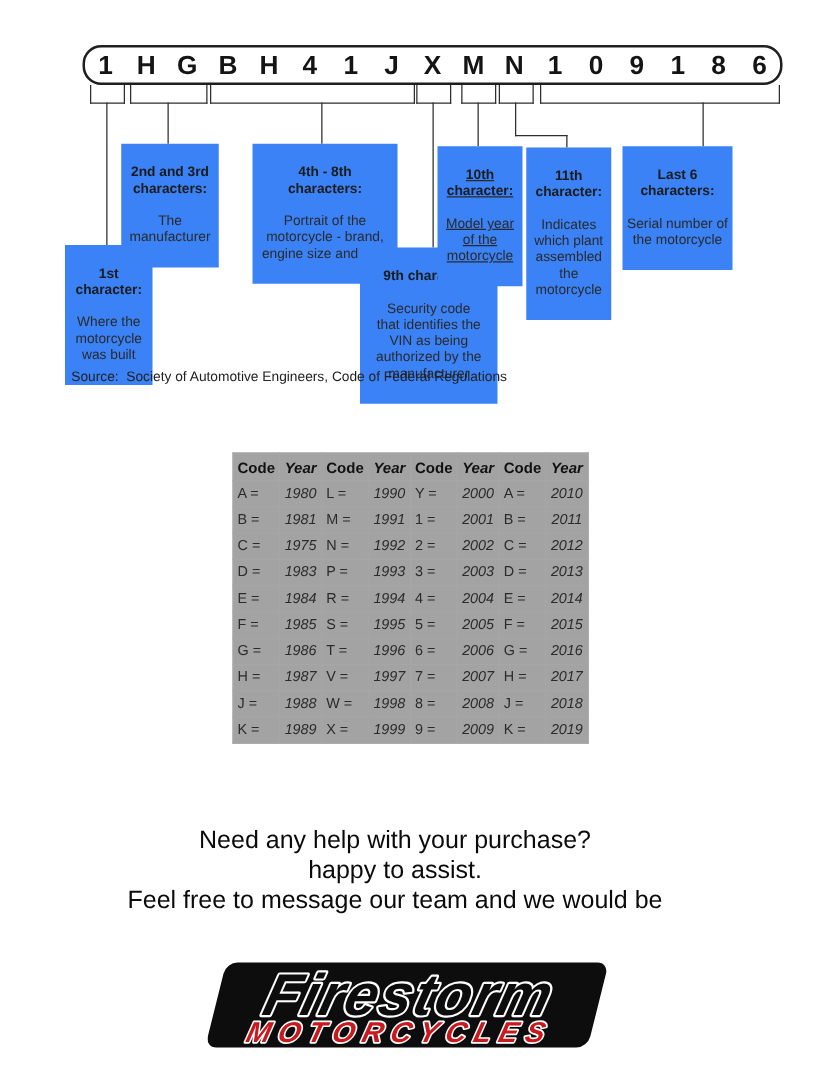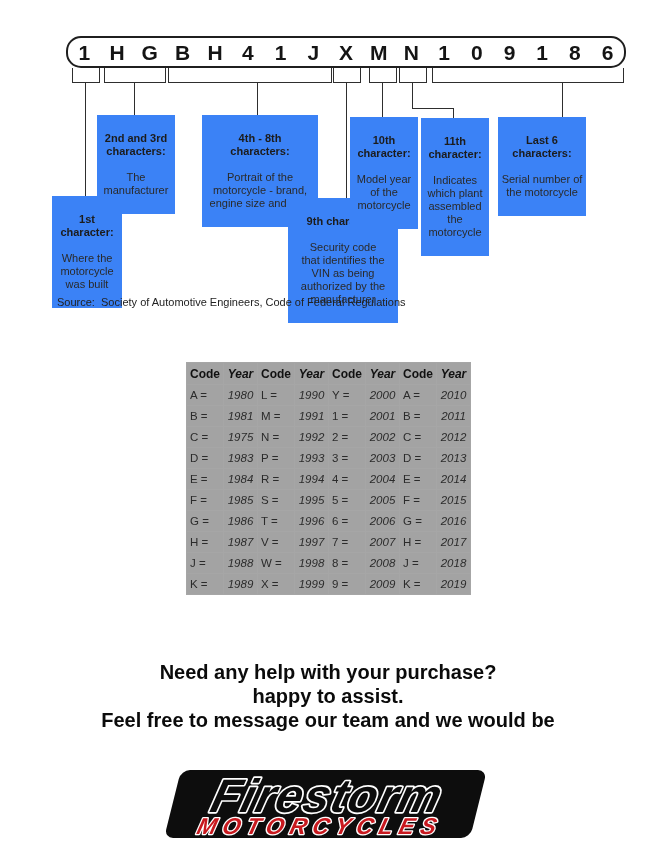--- a/index.html
+++ b/index.html
@@ -26,21 +26,21 @@
 
   
   .yt{position:absolute;left:186px;top:362px;border-collapse:collapse;font-size:11.5px;background:#a3a3a3;}
   .yt th,.yt td{border:1px solid #a6a6a6;padding:0 3px;}
   .yt th{font-weight:bold;font-size:12px;text-align:left;height:21px;color:#111;}
   .yt td{height:20px;color:#2b2b2b;}
   .yt .c{width:29px;text-align:left;}
   .yt .y{width:27px;text-align:center;font-style:italic;}
 
   .help{position:absolute;left:0;top:660px;width:632px;text-align:center;
-        font-weight:bold;font-size:20px;line-height:24px;color:#0b0b0b;margin-left:12px;}
+        font-weight:normal;font-size:20px;line-height:24px;color:#0b0b0b;}
   .help div{white-space:pre;}
 
   .logo-wrap{position:absolute;left:166px;top:764px;width:340px;height:82px;}
 </style>
 </head>
 <body>
 
 <div class="page">
 
   <div class="vin-box">
@@ -102,21 +102,21 @@
 engine size and type</div>
   </div>
   <div class="callout" style="left:288px;top:198px;width:106px;">
     <div class="ct">9th character:</div>
     <div class="cb">Security code
 that identifies the
 VIN as being
 authorized by the
 manufacturer</div>
   </div>
-  <div class="callout" style="left:350px;top:117px;width:64px;">
+  <div class="callout" style="left:350px;top:117px;width:64px;text-decoration:underline;">
     <div class="ct">10th
 character:</div>
     <div class="cb">Model year
 of the
 motorcycle</div>
   </div>
   <div class="callout" style="left:421px;top:118px;width:64px;">
     <div class="ct">11th
 character:</div>
     <div class="cb">Indicates

